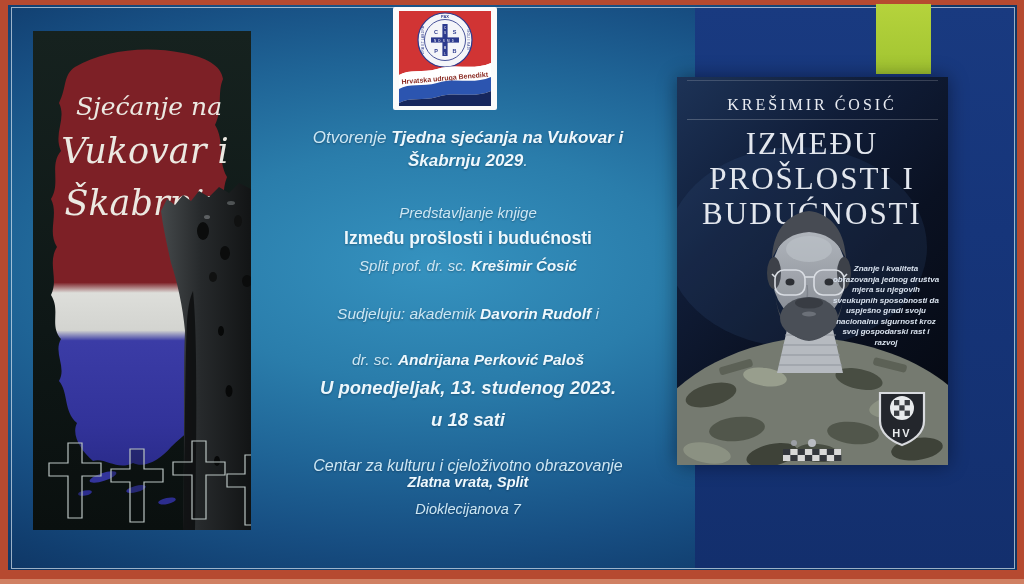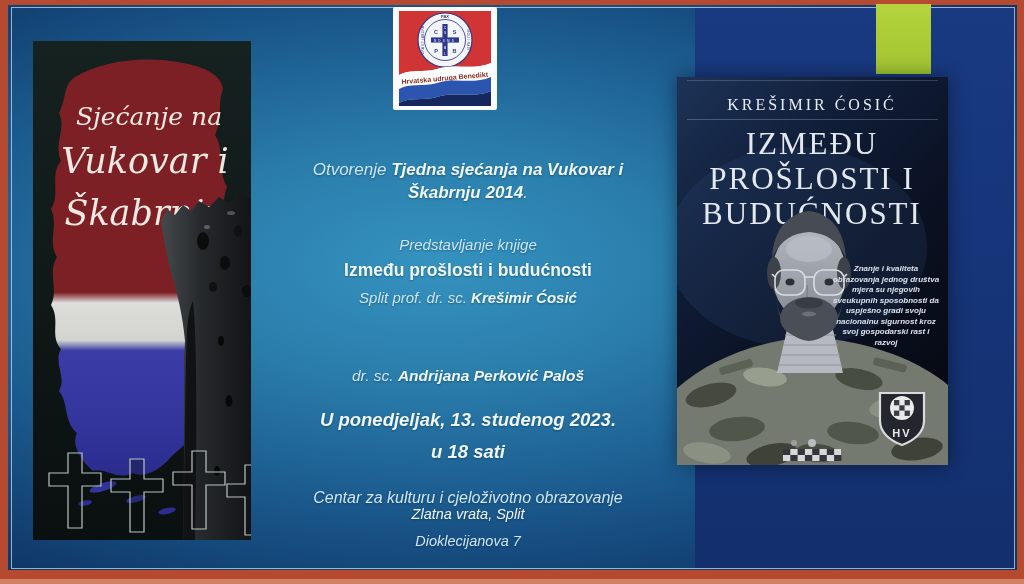--- a/index.html
+++ b/index.html
@@ -10,40 +10,40 @@
   .slide-bg{position:absolute;left:8px;top:5px;right:7px;bottom:14px;
     background:radial-gradient(ellipse 75% 65% at 42% 46%,
       #3592bf 0%, #2a7dab 32%, #1f6496 56%, #174e82 76%, #113e6f 92%, #0f3766 100%);}
   .navy-panel{position:absolute;left:695px;top:7px;width:319px;height:561px;
     background:linear-gradient(180deg,#193a80 0%,#16357a 40%,#132f6d 100%);}
   .pinstripe{position:absolute;left:11px;top:7px;width:1002px;height:560px;
     border:1px solid rgba(230,240,248,0.65);pointer-events:none;}
   .green-rect{position:absolute;left:876px;top:4px;width:55px;height:70px;
     background:linear-gradient(180deg,#b5d33c,#a1c431);}
   
-  .poster{position:absolute;left:33px;top:41px;width:208px;height:499px;text-decoration:underline;}
+  .poster{position:absolute;left:33px;top:31px;width:208px;height:499px;text-decoration:underline;}
   .poster svg{display:block;}
   
   .logo{position:absolute;left:393px;top:7px;width:104px;height:103px;}
   
   .content{position:absolute;left:258px;top:124px;width:420px;height:420px;
     color:#cde7f4;text-align:center;
-    text-shadow:0 1px 2px rgba(0,20,40,0.35);margin-top:32px;}
+    text-shadow:0 1px 2px rgba(0,20,40,0.35);}
   .content p{position:absolute;left:0;width:100%;margin:0;}
   .b{font-weight:700;color:#eef8fd;}
   .p-opening{top:2px;font-size:17px;line-height:23px;font-style:italic;}
   .p-predst{top:80px;font-size:15px;font-style:italic;}
   .p-title{top:104px;font-size:17.5px;font-weight:700;color:#eef8fd;}
   .p-autor{top:133px;font-size:15px;font-style:italic;}
   .p-sudj{top:181px;font-size:15.5px;font-style:italic;}
-  .p-drsc{top:211px;font-size:15.5px;font-style:italic;}
+  .p-drsc{top:227px;font-size:15.5px;font-style:italic;}
   .p-date{top:253px;font-size:18.5px;font-weight:700;font-style:italic;color:#edf7fc;}
   .p-time{top:285px;font-size:18.5px;font-weight:700;font-style:italic;color:#edf7fc;}
   .p-centar{top:333px;font-size:16px;font-style:italic;}
-  .p-zlatna{top:350px;font-size:14.5px;font-weight:400;font-style:italic;color:#eef8fd;}
+  .p-zlatna{top:350px;font-size:14.5px;font-weight:700;font-style:italic;color:#eef8fd;}
   .p-diokl{top:377px;font-size:14.5px;font-style:italic;}
   
   .book{position:absolute;left:677px;top:77px;width:271px;height:388px;
     box-shadow:0 0 18px rgba(0,0,10,0.45);}
   .book svg{display:block;}
   .book-quote{position:absolute;left:153px;top:147px;width:112px;
     font-size:8px;line-height:1.32;font-style:italic;font-weight:700;
     color:#d9e2ee;text-align:center;margin-top:40px;}
 </style>
 </head>
@@ -169,28 +169,29 @@
 
       <path fill="#ffffff" d="M6,68 C16,62 30,66 44,62 C62,56 80,64 98,56 L98,70 C80,78 62,70 44,76 C30,80 16,76 6,82 Z"></path>
       <text x="52" y="73.5" font-size="7" font-weight="bold" fill="#8a2a22" text-anchor="middle" transform="rotate(-5 52 73)">Hrvatska udruga Benedikt</text>
 
       <path fill="#2c55b0" d="M6,82 C16,76 30,80 44,76 C62,70 80,78 98,70 L98,84 C80,92 62,84 44,90 C30,94 16,90 6,96 Z"></path>
       <path fill="#16275e" d="M6,96 C16,90 30,94 44,90 C62,84 80,92 98,84 L98,99 H6 Z"></path>
     </svg>
   </div>
 
   <div class="content">
-    <p class="p-opening"><span>Otvorenje </span><span class="b">Tjedna sjećanja na Vukovar i</span><br><span class="b">Škabrnju 2014</span><span>.</span></p>
+    <p class="p-opening"><span>Otvorenje </span><span class="b">Tjedna sjećanja na Vukovar i</span><br><span class="b">Škabrnju 2029</span><span>.</span></p>
 
     <p class="p-predst">Predstavljanje knjige</p>
 
     <p class="p-title">Između prošlosti i budućnosti</p>
 
     <p class="p-autor"><span>Split prof. dr. sc. </span><span class="b">Krešimir Ćosić</span></p>
 
+    <p class="p-sudj"><span>Sudjeluju: akademik </span><span class="b">Davorin Rudolf</span><span> i</span></p>
 
     <p class="p-drsc"><span>dr. sc. </span><span class="b">Andrijana Perković Paloš</span></p>
 
     <p class="p-date">U ponedjeljak, 13. studenog 2023.</p>
     <p class="p-time">u 18 sati</p>
 
     <p class="p-centar">Centar za kulturu i cjeloživotno obrazovanje</p>
     <p class="p-zlatna">Zlatna vrata, Split</p>
     <p class="p-diokl">Dioklecijanova 7</p>
   </div>

